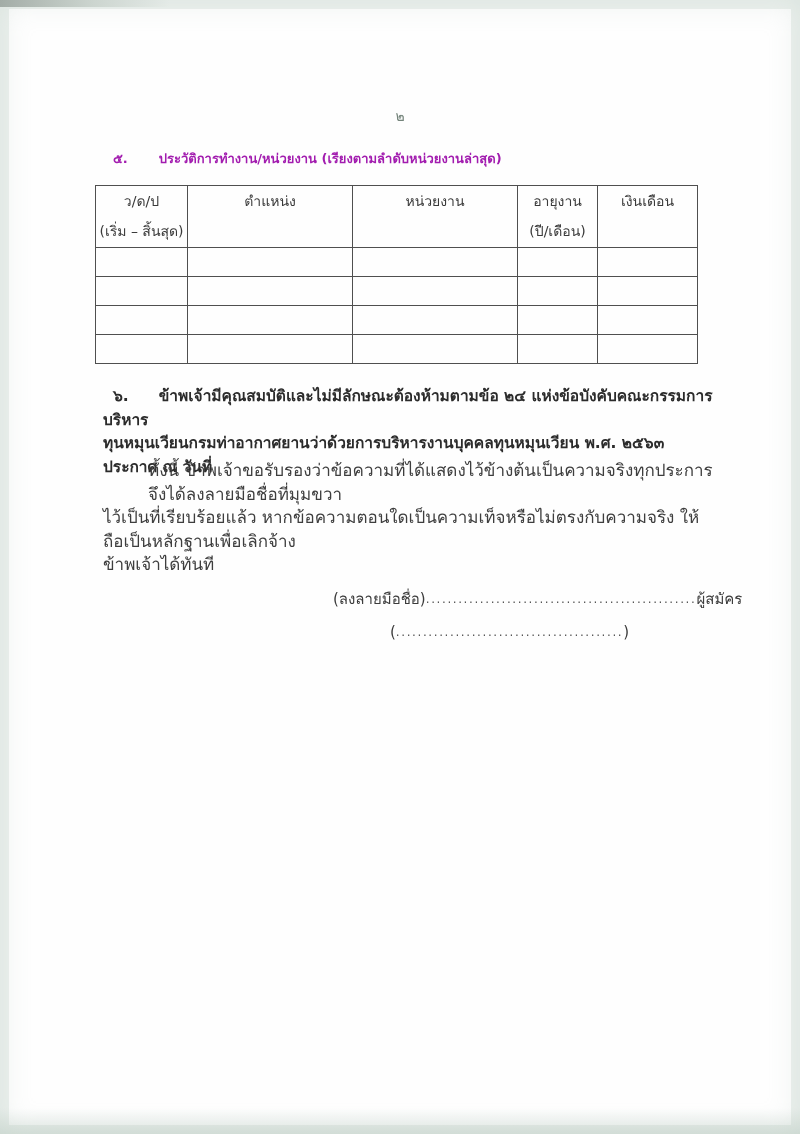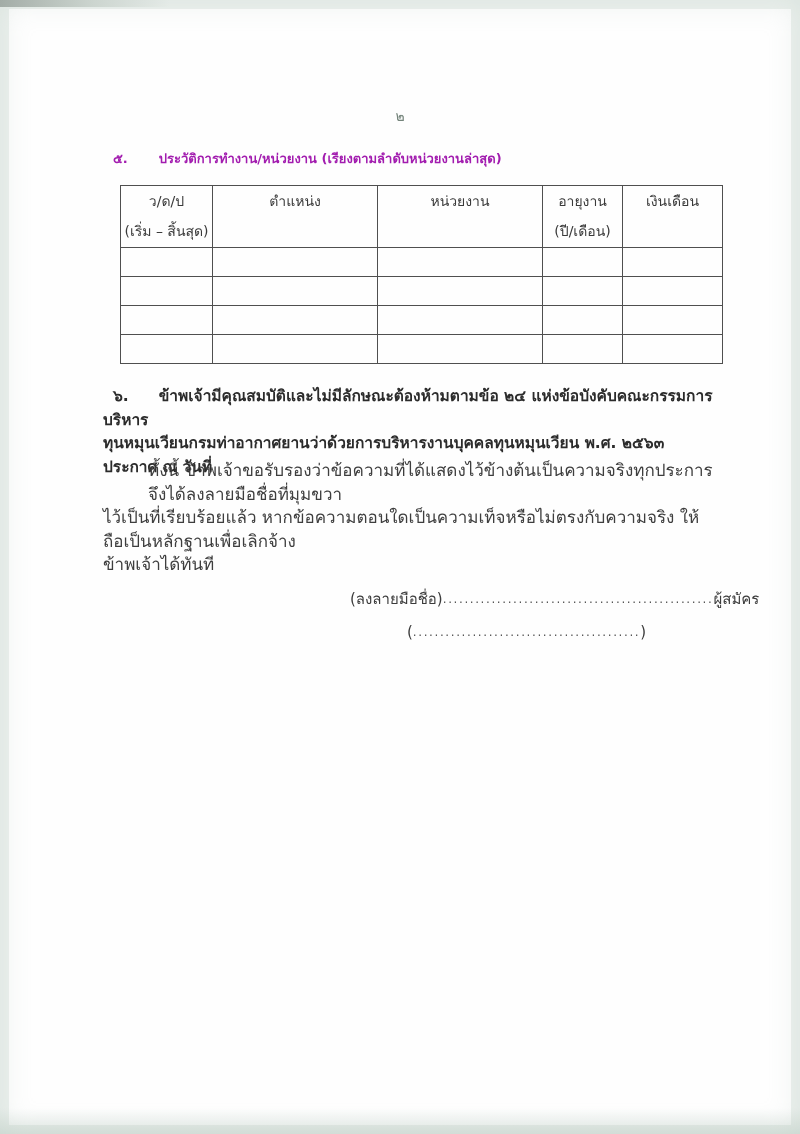--- a/index.html
+++ b/index.html
@@ -34,21 +34,21 @@
   }
 
   .section5{
     position:absolute;top:148px;left:113px;
     font-size:13px;font-weight:bold;color:#a21caf;
     white-space:nowrap;
   }
   .section5 .sec-num{display:inline-block;margin-right:31px;}
 
   table.work-table{
-    position:absolute;top:185px;left:120px;
+    position:absolute;top:185px;left:95px;
     width:602px;border-collapse:collapse;table-layout:fixed;
   }
   table.work-table th, table.work-table td{
     border:1px solid #4f4f4f;padding:0;
   }
   table.work-table th{
     height:61px;vertical-align:top;text-align:center;
     font-weight:normal;font-size:14px;color:#3a3a3a;
   }
   table.work-table th .hline{line-height:30px;height:30px;}
@@ -68,21 +68,20 @@
   .certify{
     position:absolute;top:459px;left:103px;width:614px;
     font-size:17px;font-weight:normal;line-height:23.5px;color:#3e3e3e;
   }
   .certify .line-first{padding-left:45px;}
 
   .signature{
     position:absolute;top:584px;left:333px;
     font-size:15px;color:#3c3c3c;line-height:31.5px;
     white-space:nowrap;
-    margin-left:17px;
   }
   .signature .indent{margin-left:57px;}
   .dots{
     color:#555;font-size:12px;letter-spacing:1.6px;
     position:relative;top:-1px;
   }
 </style>
 </head>
 <body>
 

